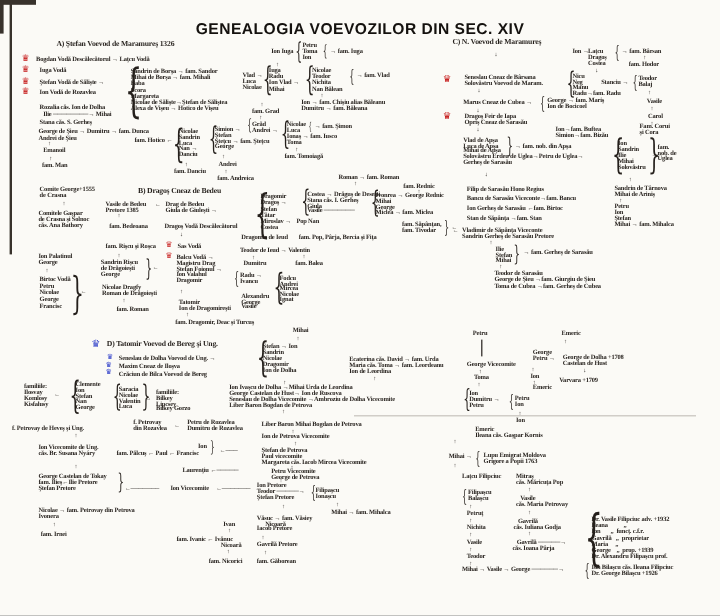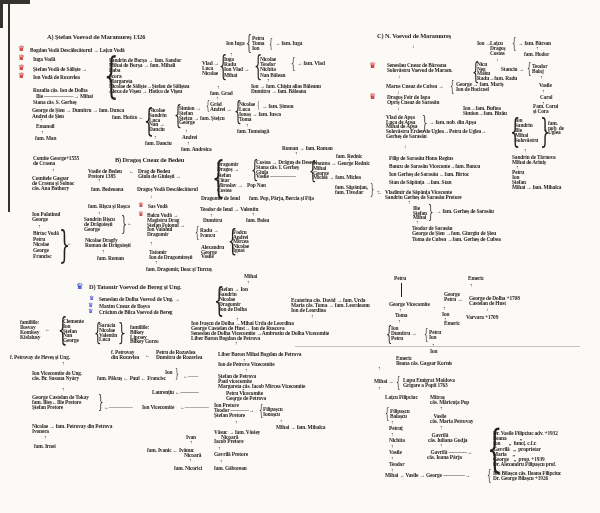--- a/index.html
+++ b/index.html
@@ -13,20 +13,21 @@
   .node div{white-space:pre;}
   .brace{position:absolute;font-weight:400;color:#241f1b;
          font-family:"DejaVu Serif", serif;}
   .crown{position:absolute;line-height:1;}
   .rule{position:absolute;}
 </style>
 </head>
 <body>
 
 <div id="stage" style="background: rgb(251, 250, 246);">
+  <div class="title">GENEALOGIA VOEVOZILOR DIN SEC. XIV</div>
 <div class="node" style="left: 47px; top: 34px; font-size: 6.4px; line-height: 5px; color: rgb(36, 31, 27);">A) Ştefan Voevod de Maramureş 1326</div>
     <div class="node" style="left: 30px; top: 48px; font-size: 5.4px; line-height: 5px; color: rgb(36, 31, 27);">Bogdan Vodă Descălecătorul → Laţcu Vodă</div>
     <div class="node" style="left: 33px; top: 57px; font-size: 5.4px; line-height: 5px; color: rgb(36, 31, 27);">Iuga Vodă</div>
     <div class="node" style="left: 33px; top: 67px; font-size: 5.4px; line-height: 5px; color: rgb(36, 31, 27);">Ştefan Vodă de Sălişte →</div>
     <div class="node" style="left: 33px; top: 75px; font-size: 5.4px; line-height: 5px; color: rgb(36, 31, 27);">Ion Vodă de Rozavlea</div>
     <div class="node" style="left: 33px; top: 88px; font-size: 5.4px; line-height: 5px; color: rgb(36, 31, 27);">Rozalia căs. Ion de Dolha</div>
     <div class="node" style="left: 36px; top: 94px; font-size: 5.4px; line-height: 5px; color: rgb(36, 31, 27);">Ilie ────────→ Mihai</div>
     <div class="node" style="left: 33px; top: 100px; font-size: 5.4px; line-height: 5px; color: rgb(36, 31, 27);">Stana căs. S. Gerheş</div>
     <div class="node" style="left: 32px; top: 108px; font-size: 5.4px; line-height: 5px; color: rgb(36, 31, 27);">George de Şieu → Dumitru → fam. Dunca</div>
     <div class="node" style="left: 32px; top: 114px; font-size: 5.4px; line-height: 5px; color: rgb(36, 31, 27);">Andrei de Şieu</div>

